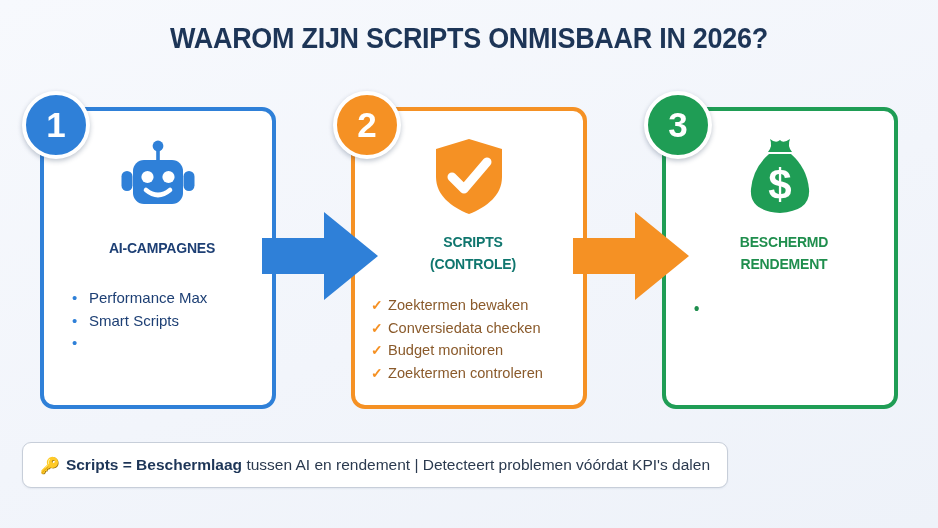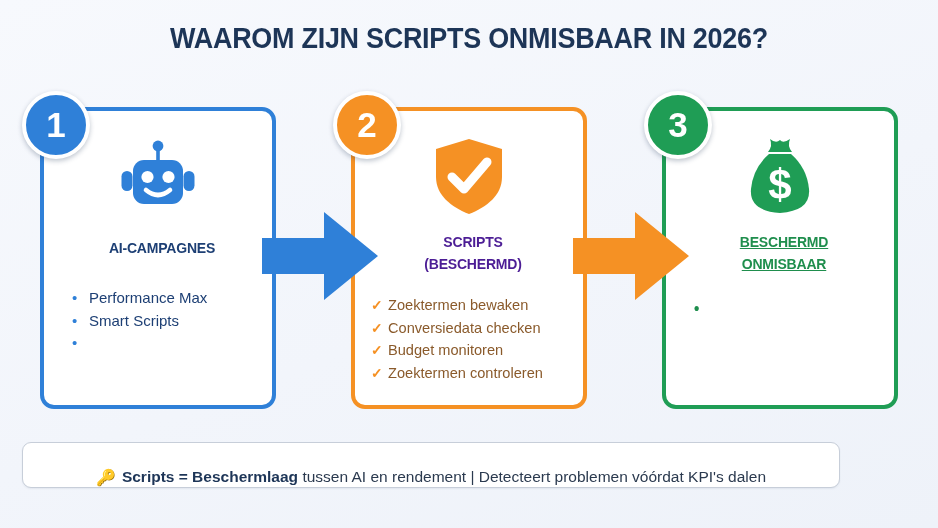--- a/index.html
+++ b/index.html
@@ -75,22 +75,22 @@
   .card-title {
     position: absolute;
     left: 8px;
     width: 220px;
     font-size: 14px;
     font-weight: bold;
     line-height: 22px;
     letter-spacing: -0.2px;
   }
   .card-1 .card-title { top: 126px; color: #1d3f74; }
-  .card-2 .card-title { top: 120px; color: #4c1d95; }
-  .card-3 .card-title { top: 120px; color: #1f8e4d; text-decoration: underline; }
+  .card-2 .card-title { top: 120px; color: #0f766e; }
+  .card-3 .card-title { top: 120px; color: #1f8e4d; }
 
   .card-list {
     position: absolute;
     left: 0;
     width: 100%;
     padding: 0;
     margin: 0;
     list-style: none;
     text-align: left;
     box-sizing: border-box;
@@ -148,28 +148,28 @@
     z-index: 4;
   }
   .arrow-1 { left: 262px; }
   .arrow-2 { left: 573px; }
 
   
   .footer {
     position: absolute;
     left: 22px;
     top: 442px;
-    width: 818px;
+    width: 706px;
     height: 46px;
     box-sizing: border-box;
     border: 1.5px solid #c7ced9;
     border-radius: 9px;
     background: #ffffff;
     display: flex;
-    align-items: flex-end;
+    align-items: center;
     justify-content: center;
     box-shadow: 0 1px 2px rgba(30,50,90,0.07);
   }
   .footer-text {
     font-size: 15.5px;
     color: #2b3a4f;
     white-space: nowrap;
   }
   .footer-key {
     font-size: 16px;
@@ -213,41 +213,41 @@
 
     <div class="card card-2">
       <div class="card-icon">
         <svg width="72" height="80" viewBox="0 0 72 80" aria-hidden="true">
           <path d="M36 2 L69 12 V40 C69 58 54 70 36 77 C18 70 3 58 3 40 V12 Z" fill="#f59124"></path>
           <path d="M19 40 L31 52 L54 25" stroke="#ffffff" stroke-width="9" fill="none" stroke-linecap="round" stroke-linejoin="round"></path>
         </svg>
       </div>
       <div class="card-title">
         <div>SCRIPTS</div>
-        <div>(BESCHERMD)</div>
+        <div>(CONTROLE)</div>
       </div>
       <ul class="card-list">
         <li><span class="marker">✓</span><span>Zoektermen bewaken</span></li>
         <li><span class="marker">✓</span><span>Conversiedata checken</span></li>
         <li><span class="marker">✓</span><span>Budget monitoren</span></li>
         <li><span class="marker">✓</span><span>Zoektermen controleren</span></li>
       </ul>
     </div>
 
     <div class="card card-3">
       <div class="card-icon">
         <svg width="74" height="80" viewBox="0 0 74 80" aria-hidden="true">
           <path d="M27 2 Q30 9 25 15 L49 15 Q44 9 47 2 Q40 7 37 3 Q33 7 27 2 Z" fill="#1f9d55"></path>
           <path d="M26 17 Q10 31 8 52 Q6 74 37 76 Q68 74 66 52 Q64 31 48 17 Z" fill="#1f9d55"></path>
           <text x="37" y="62" font-family="Liberation Sans, sans-serif" font-size="42" font-weight="bold" fill="#ffffff" text-anchor="middle">$</text>
         </svg>
       </div>
       <div class="card-title">
         <div>BESCHERMD</div>
-        <div>ONMISBAAR</div>
+        <div>RENDEMENT</div>
       </div>
       <ul class="card-list">
         <li><span class="marker">•</span></li>
         <li><span class="marker">•</span></li>
       </ul>
     </div>
   </div>
 
   <div class="badge badge-1">1</div>
   <div class="badge badge-2">2</div>

